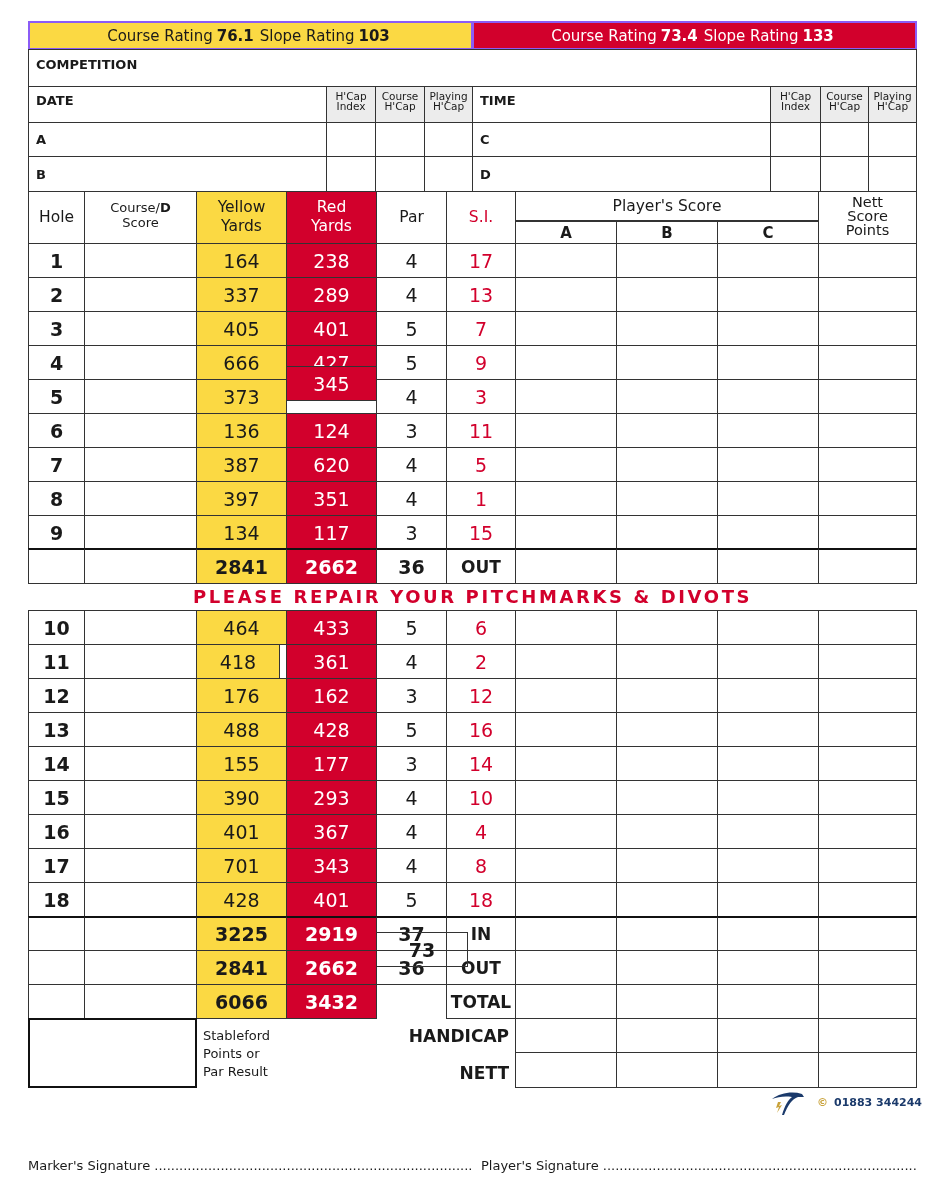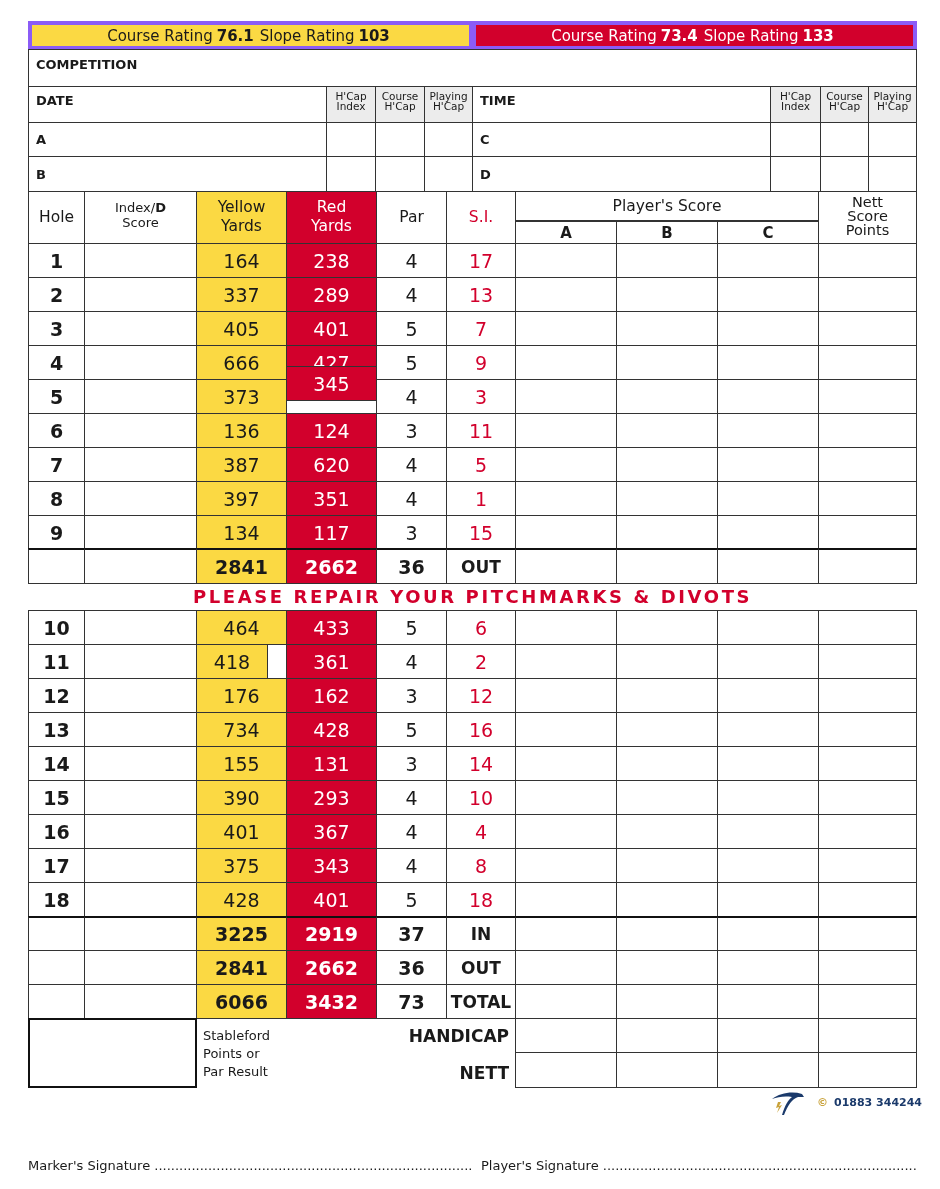--- a/index.html
+++ b/index.html
@@ -1,20 +1,20 @@
 <!DOCTYPE html>
 <html><head>
 <meta charset="utf-8">
 <style>
   * { box-sizing: border-box; margin: 0; padding: 0; }
   html, body { width: 940px; height: 1189px; background: #ffffff; overflow: hidden; }
   body { position: relative; font-family: "DejaVu Sans", "Liberation Sans", sans-serif; color: #1a1a1a; }
   .abs { position: absolute; }
   .cell { position: absolute; border: 1px solid #333; display: flex; align-items: center; justify-content: center; text-align: center; }
-  .band { position: absolute; display: flex; align-items: center; justify-content: center; font-size: 15px; border: 4px solid #8b5cf6; }
+  .band { position: absolute; display: flex; align-items: center; justify-content: center; font-size: 15px; border: 2px solid #8b5cf6; }
   .band b { font-weight: bold; margin: 0 4px 0 4px; }
   .yellow { background: #fbd943; color: #1a1a1a; }
   .red { background: #d2002c; color: #ffffff; }
   .grey { background: #ececec; }
   .lbl-left { justify-content: flex-start; padding-left: 7px; font-weight: bold; font-size: 13px; }
   .small2 { font-size: 10.5px; line-height: 10px; flex-direction: column; }
   .hdr { font-size: 14.5px; line-height: 17px; flex-direction: column; }
   .hole { font-weight: bold; font-size: 19px; }
   .num { font-size: 19px; }
   .si { color: #d2002c; font-size: 19px; }
@@ -108,21 +108,21 @@
   <div class="cell" style="left:770px; top:156px; width:51px; height:36px;"></div>
   <div class="cell" style="left:820px; top:156px; width:49px; height:36px;"></div>
   <div class="cell" style="left:868px; top:156px; width:49px; height:36px;"></div>
 </div>
 
 <div>
   <div class="cell hdr" style="left:28px; top:191px; width:57px; height:53px; font-size:15.5px;">
       <span>Hole</span>
     </div>
   <div class="cell hdr" style="left:84px; top:191px; width:113px; height:53px; font-size:13px; line-height:15px; justify-content:flex-start; padding-top:8px;">
-    <span><span>Index/</span><b>D</b></span>
+    <span><span>Course/</span><b>D</b></span>
     <span>Score</span>
   </div>
   <div class="cell hdr yellow" style="left:196px; top:191px; width:91px; height:53px; justify-content:flex-start; padding-top:6px; line-height:19px; font-size:15.5px;">
     <span>Yellow</span>
       <span>Yards</span>
   </div>
   <div class="cell hdr red" style="left:286px; top:191px; width:91px; height:53px; justify-content:flex-start; padding-top:6px; line-height:19px; font-size:15.5px;">
     <span>Red</span>
       <span>Yards</span>
   </div>
@@ -398,21 +398,21 @@
       <div class="cell " style="left: 515px; top: 610px; width: 102px; height: 35px;"></div>
       <div class="cell " style="left: 616px; top: 610px; width: 102px; height: 35px;"></div>
       <div class="cell " style="left: 717px; top: 610px; width: 102px; height: 35px;"></div>
       <div class="cell " style="left: 818px; top: 610px; width: 99px; height: 35px;"></div>
     </div>
     <div>
       <div class="cell hole" style="left: 28px; top: 644px; width: 57px; height: 35px;">
         <span>11</span>
       </div>
       <div class="cell " style="left: 84px; top: 644px; width: 113px; height: 35px;"></div>
-      <div class="cell yellow num" style="left: 196px; top: 644px; width: 72px; height: 35px; align-items: center;">
+      <div class="cell yellow num" style="left: 196px; top: 644px; width: 84px; height: 35px; align-items: center;">
         <span>418</span>
       </div>
       <div class="cell red num" style="left: 286px; top: 644px; width: 91px; height: 35px;">
         <span>361</span>
       </div>
       <div class="cell num" style="left: 376px; top: 644px; width: 71px; height: 35px;">
         <span>4</span>
       </div>
       <div class="cell si" style="left: 446px; top: 644px; width: 70px; height: 35px;">
         <span>2</span>
@@ -443,21 +443,21 @@
       <div class="cell " style="left: 616px; top: 678px; width: 102px; height: 35px;"></div>
       <div class="cell " style="left: 717px; top: 678px; width: 102px; height: 35px;"></div>
       <div class="cell " style="left: 818px; top: 678px; width: 99px; height: 35px;"></div>
     </div>
     <div>
       <div class="cell hole" style="left: 28px; top: 712px; width: 57px; height: 35px;">
         <span>13</span>
       </div>
       <div class="cell " style="left: 84px; top: 712px; width: 113px; height: 35px;"></div>
       <div class="cell yellow num" style="left: 196px; top: 712px; width: 91px; height: 35px;">
-        <span>734</span>
+        <span>488</span>
       </div>
       <div class="cell red num" style="left: 286px; top: 712px; width: 91px; height: 35px;">
         <span>428</span>
       </div>
       <div class="cell num" style="left: 376px; top: 712px; width: 71px; height: 35px;">
         <span>5</span>
       </div>
       <div class="cell si" style="left: 446px; top: 712px; width: 70px; height: 35px;">
         <span>16</span>
       </div>
@@ -468,21 +468,21 @@
     </div>
     <div>
       <div class="cell hole" style="left: 28px; top: 746px; width: 57px; height: 35px;">
         <span>14</span>
       </div>
       <div class="cell " style="left: 84px; top: 746px; width: 113px; height: 35px;"></div>
       <div class="cell yellow num" style="left: 196px; top: 746px; width: 91px; height: 35px;">
         <span>155</span>
       </div>
       <div class="cell red num" style="left: 286px; top: 746px; width: 91px; height: 35px;">
-        <span>131</span>
+        <span>177</span>
       </div>
       <div class="cell num" style="left: 376px; top: 746px; width: 71px; height: 35px;">
         <span>3</span>
       </div>
       <div class="cell si" style="left: 446px; top: 746px; width: 70px; height: 35px;">
         <span>14</span>
       </div>
       <div class="cell " style="left: 515px; top: 746px; width: 102px; height: 35px;"></div>
       <div class="cell " style="left: 616px; top: 746px; width: 102px; height: 35px;"></div>
       <div class="cell " style="left: 717px; top: 746px; width: 102px; height: 35px;"></div>
@@ -531,21 +531,21 @@
       <div class="cell " style="left: 616px; top: 814px; width: 102px; height: 35px;"></div>
       <div class="cell " style="left: 717px; top: 814px; width: 102px; height: 35px;"></div>
       <div class="cell " style="left: 818px; top: 814px; width: 99px; height: 35px;"></div>
     </div>
     <div>
       <div class="cell hole" style="left: 28px; top: 848px; width: 57px; height: 35px;">
         <span>17</span>
       </div>
       <div class="cell " style="left: 84px; top: 848px; width: 113px; height: 35px;"></div>
       <div class="cell yellow num" style="left: 196px; top: 848px; width: 91px; height: 35px;">
-        <span>375</span>
+        <span>701</span>
       </div>
       <div class="cell red num" style="left: 286px; top: 848px; width: 91px; height: 35px;">
         <span>343</span>
       </div>
       <div class="cell num" style="left: 376px; top: 848px; width: 71px; height: 35px;">
         <span>4</span>
       </div>
       <div class="cell si" style="left: 446px; top: 848px; width: 70px; height: 35px;">
         <span>8</span>
       </div>
@@ -621,21 +621,21 @@
     </div>
     <div>
       <div class="cell " style="left: 28px; top: 984px; width: 57px; height: 35px;"></div>
       <div class="cell " style="left: 84px; top: 984px; width: 113px; height: 35px;"></div>
       <div class="cell yellow num bold" style="left: 196px; top: 984px; width: 91px; height: 35px;">
         <span>6066</span>
       </div>
       <div class="cell red num bold" style="left: 286px; top: 984px; width: 91px; height: 35px;">
         <span>3432</span>
       </div>
-      <div class="cell num bold" style="left: 376px; top: 984px; width: 71px; height: 35px;">
+      <div class="cell num bold" style="left: 376px; top: 932px; width: 92px; height: 35px;">
         <span>73</span>
       </div>
       <div class="cell bold" style="left: 446px; top: 984px; width: 70px; height: 35px; font-size: 17px;">
         <span>TOTAL</span>
       </div>
       <div class="cell " style="left: 515px; top: 984px; width: 102px; height: 35px;"></div>
       <div class="cell " style="left: 616px; top: 984px; width: 102px; height: 35px;"></div>
       <div class="cell " style="left: 717px; top: 984px; width: 102px; height: 35px;"></div>
       <div class="cell " style="left: 818px; top: 984px; width: 99px; height: 35px;"></div>
     </div>

